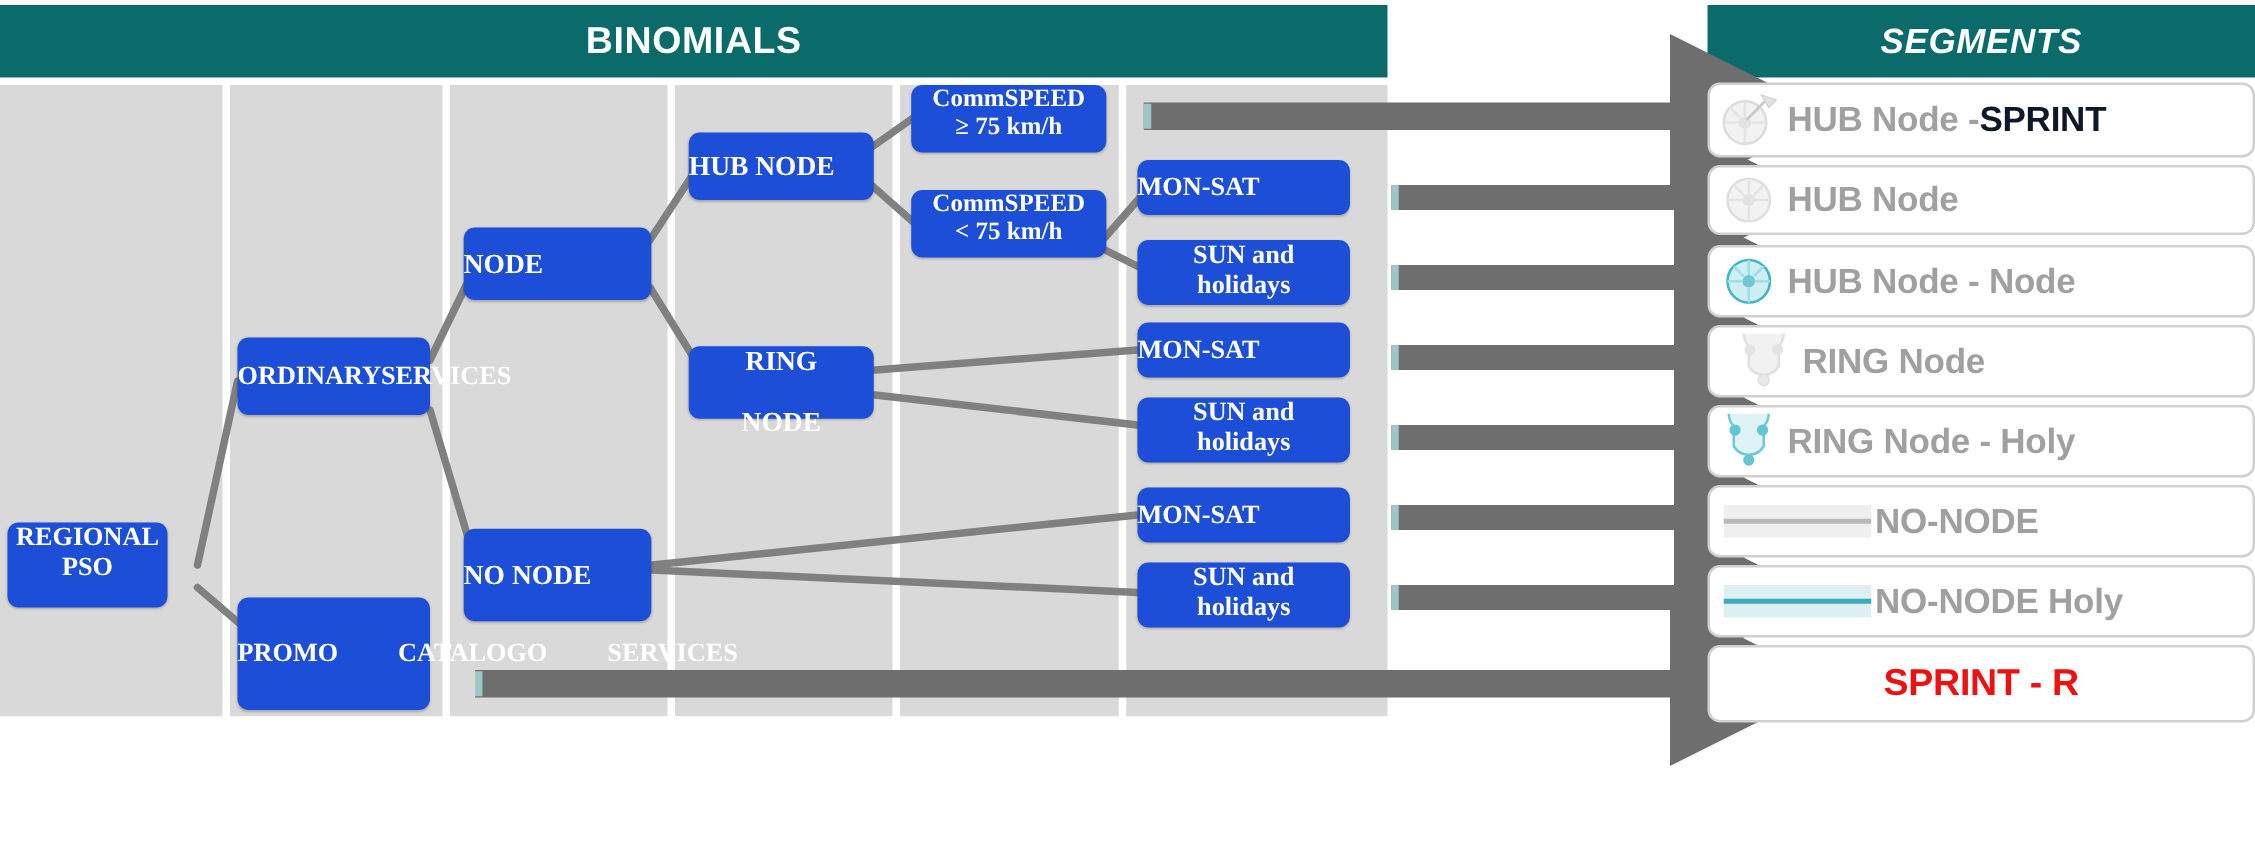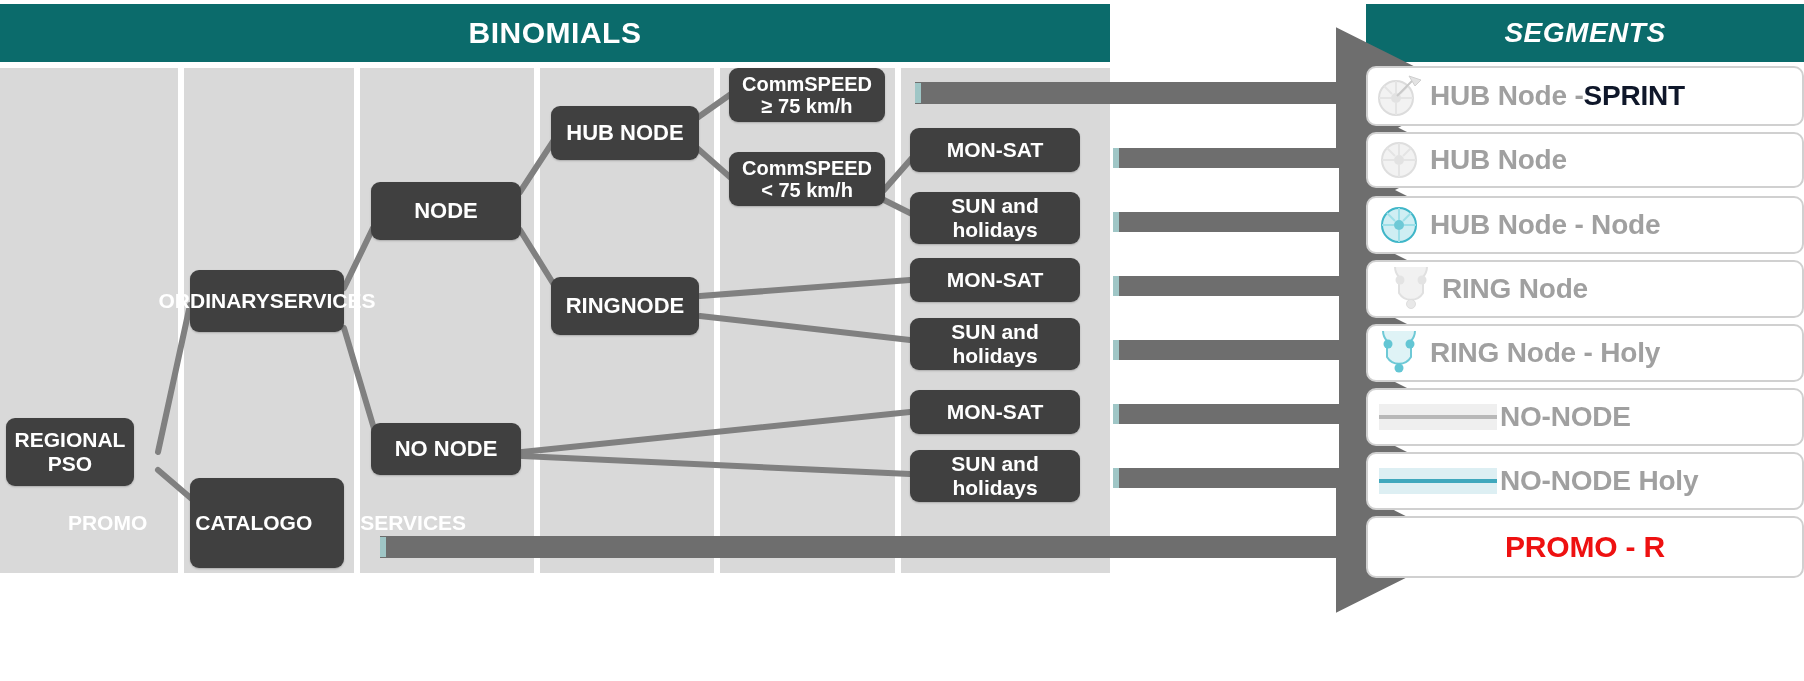--- a/index.html
+++ b/index.html
@@ -10,24 +10,24 @@
   .hdr{position:absolute;background:#0b6b6b;color:#ffffff;
        display:flex;align-items:center;justify-content:center;
        font-weight:bold;letter-spacing:.5px;}
   #hdr-binomials{left:0;top:4px;width:1110px;height:58px;font-size:30px;}
   #hdr-segments{left:1366px;top:4px;width:438px;height:58px;font-size:28px;font-style:italic;}
 
   
   .band{position:absolute;top:68px;height:505px;background:#d9d9d9;}
 
   
-  .node{position:absolute;background:#404040;color:#ffffff;border-radius:9px;
-        display:flex;align-items:center;justify-content:center;text-align:center;
+  .node{position:absolute;background:#1d4ed8;color:#ffffff;border-radius:9px;
+        display:flex;align-items:center;text-align:center;
         font-weight:bold;line-height:1.12;box-sizing:border-box;
-        box-shadow:0 1px 2px rgba(0,0,0,.22);z-index:5;}
+        box-shadow:0 1px 2px rgba(0,0,0,.22);z-index:5;font-family:Liberation Serif, serif;}
 
   
   #links{position:absolute;left:0;top:0;width:1804px;height:681px;z-index:2;}
 
   
   .seg{position:absolute;left:1366px;width:438px;
        background:#ffffff;border:2px solid #d0d0d0;border-radius:10px;
        box-sizing:border-box;display:flex;align-items:center;z-index:5;}
   .seg-icon{width:62px;height:100%;flex:0 0 62px;display:flex;
             align-items:center;justify-content:center;}
@@ -126,29 +126,29 @@
 <div class="node" style="left:190px;top:478px;width:154px;height:90px;font-size:21px;gap:48px;">
   <span>PROMO</span>
   <span>CATALOGO</span>
   <span>SERVICES</span>
 </div>
 
 <div class="node" style="left:371px;top:182px;width:150px;height:58px;font-size:22px;">
   <span>NODE</span>
 </div>
 
-<div class="node" style="left:371px;top:423px;width:150px;height:52px;font-size:22px;">
+<div class="node" style="left:371px;top:423px;width:150px;height:74px;font-size:22px;">
   <span>NO NODE</span>
 </div>
 
 <div class="node" style="left:551px;top:106px;width:148px;height:54px;font-size:22px;">
   <span>HUB NODE</span>
 </div>
 
-<div class="node" style="left:551px;top:277px;width:148px;height:58px;font-size:22px;flex-direction:row;">
+<div class="node" style="left:551px;top:277px;width:148px;height:58px;font-size:22px;flex-direction:column;gap:24px;">
   <span>RING</span>
   <span>NODE</span>
 </div>
 
 <div class="node" style="left:729px;top:68px;width:156px;height:54px;font-size:20px;flex-direction:column;">
   <span>CommSPEED</span>
   <span>≥ 75 km/h</span>
 </div>
 
 <div class="node" style="left:729px;top:152px;width:156px;height:54px;font-size:20px;flex-direction:column;">
@@ -276,14 +276,14 @@
   <span class="seg-icon" style="flex:0 0 132px;width:132px;">
     <span class="lineglyph">
       <span class="bg" style="background:#ddeff3;"></span>
       <span class="ln" style="background:#3fa8bd;"></span>
     </span>
   </span>
   <span class="seg-label">NO-NODE Holy</span>
 </div>
 
 <div class="seg" style="top:516px;height:62px;">
-  <span class="seg-label red-only" style="font-size:30px;">PROMO - R</span>
+  <span class="seg-label red-only" style="font-size:30px;">SPRINT - R</span>
 </div>
 
 </body></html>

